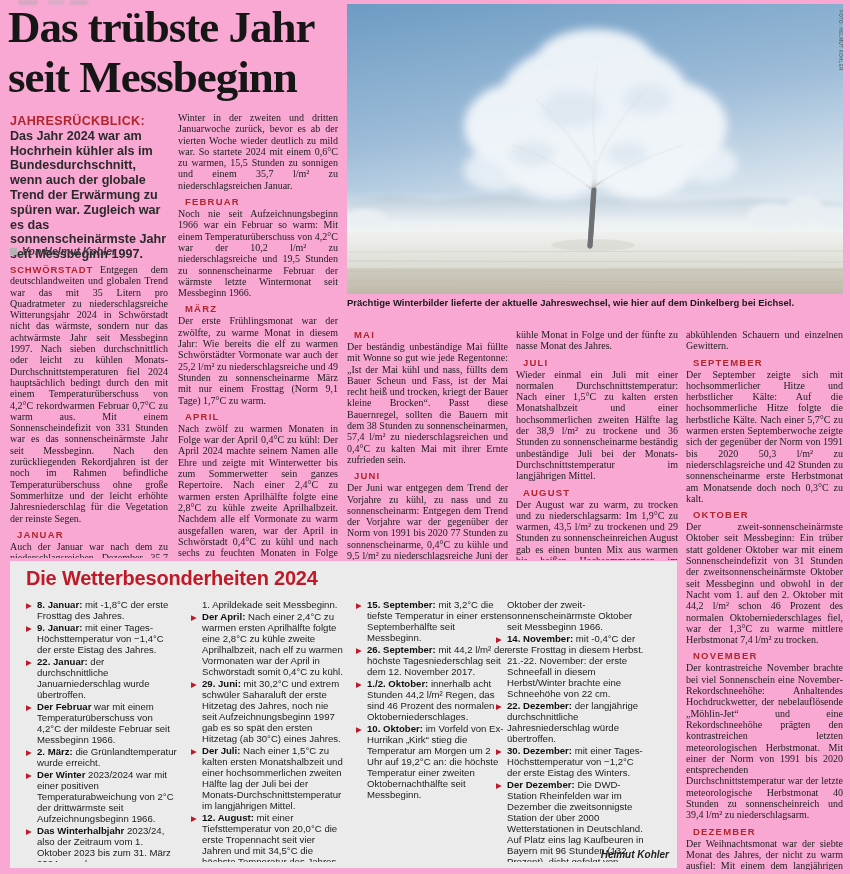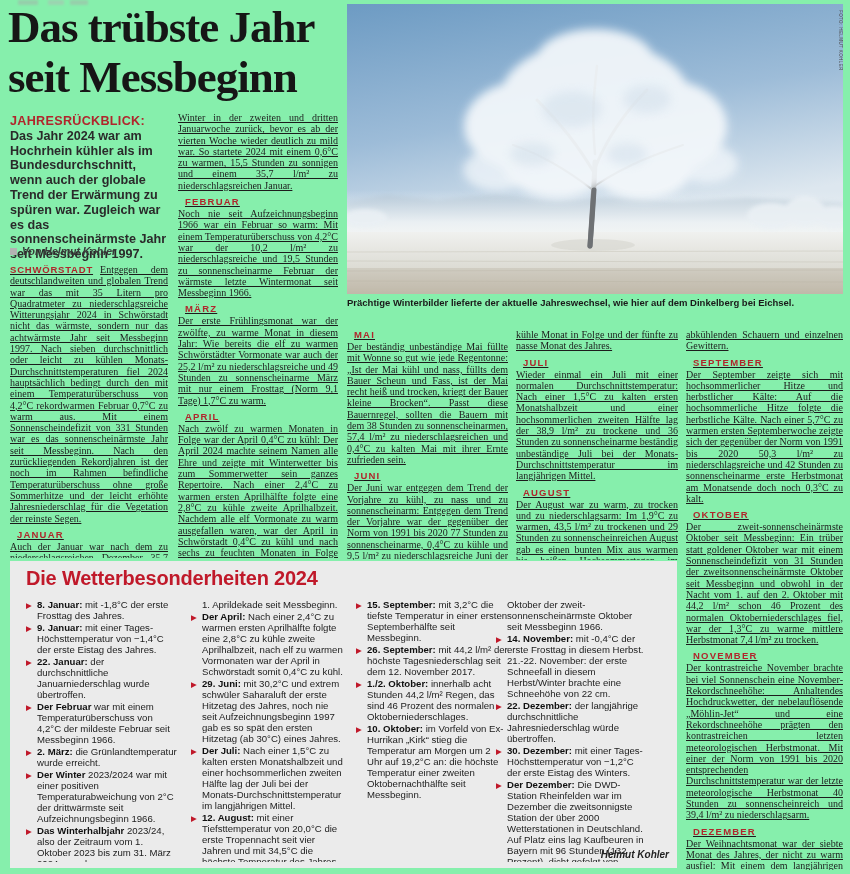--- a/index.html
+++ b/index.html
@@ -1,32 +1,32 @@
 <!DOCTYPE html>
 <html lang="de"><head>
 <meta charset="utf-8">
 <style>
   html,body{margin:0;padding:0;background:#e9e9e9;}
-  .page{position:relative;width:850px;height:874px;background:#86efac;overflow:hidden;
+  .page{position:relative;width:850px;height:874px;background:#f9a8d4;overflow:hidden;
         font-family:"Liberation Serif",serif;color:#1c1c1c;}
 
   .top-scrap{position:absolute;left:18px;top:0;width:70px;height:5px;opacity:.45;filter:blur(1px);
         background:linear-gradient(90deg,#a9a9a9 0 20px,transparent 20px 30px,#b5b5b5 30px 46px,transparent 46px 52px,#ababab 52px 70px);}
 
   .headline{position:absolute;left:8px;top:2px;width:348px;margin:0;
         font:bold 45px/1.12 "Liberation Serif",serif;letter-spacing:-1px;color:#161616;}
 
   .lead{position:absolute;left:10px;top:114px;width:158px;margin:0;
         font:bold 12.6px/14.8px "Liberation Sans",sans-serif;color:#2a2a2a;}
   .kicker{color:#b0262c;letter-spacing:.3px;}
 
   .byline{position:absolute;left:10px;top:245px;font:italic bold 10.5px "Liberation Sans",sans-serif;color:#3a3a3a;}
   .byline-square{display:inline-block;width:7px;height:7px;background:#b3b3b3;margin-right:5px;}
 
-  .col{position:absolute;font:10px/11.3px "Liberation Serif",serif;color:#1c1c1c;overflow:hidden;text-decoration:underline;}
+  .col{position:absolute;font:10px/11.3px "Liberation Serif",serif;color:#1c1c1c;overflow:hidden;}
   .col1{left:10px;top:264px;width:158px;height:294px;}
   .col2{left:178px;top:112px;width:160px;height:448px;}
   .col3{left:347px;top:329px;width:161px;height:231px;}
   .col4{left:516px;top:329px;width:162px;height:231px;}
   .col5{left:686px;top:329px;width:157px;height:541px;}
   .col > :first-child{margin-top:0;}
   .sec-head{font:bold 9.5px "Liberation Sans",sans-serif;color:#b0262c;letter-spacing:1.2px;margin:5px 0 1px;padding-left:7px;}
   .body-p{margin:0;text-align:justify;}
   .dateline{font:bold 9.5px "Liberation Sans",sans-serif;color:#b0262c;letter-spacing:.8px;margin-right:7px;}
 

